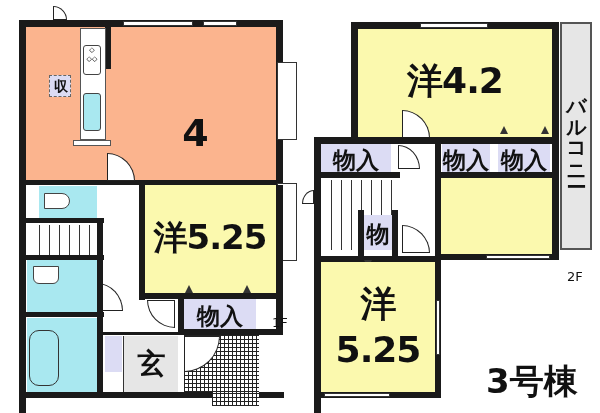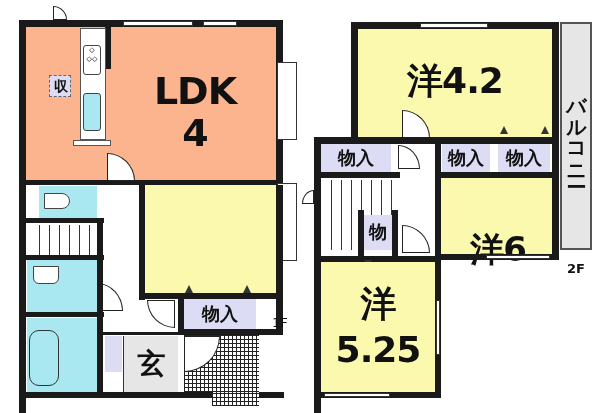--- a/index.html
+++ b/index.html
@@ -8,21 +8,21 @@
   .abs { position:absolute; box-sizing:border-box; }
   .wall { background:#1a1a1a; }
   .ldk { background:#fbb48e; }
   .yel { background:#fbf9ae; }
   .blue { background:#a9e8f0; }
   .stor { background:#dcdcf4; }
   .gray { background:#e6e6e6; }
   .wht { background:#fff; }
   .lbl { position:absolute; font-weight:bold; color:#111; text-align:center; line-height:1; }
   .big { font-size:38px; letter-spacing:-1px; }
-  .mid { font-size:18px; }
+  .mid { font-size:23px; }
   .win { background:#fff; border:1px solid #333; }
   .door { border:1px solid #222; border-radius:0 100% 0 0; background:#fff; }
   .tile { background-color:#fff;
           background-image:
             repeating-linear-gradient(0deg, #222 0 1px, transparent 1px 4px),
             repeating-linear-gradient(90deg, #222 0 1px, transparent 1px 4px); }
   .tri { width:0; height:0; border-left:4px solid transparent; border-right:4px solid transparent; border-bottom:8px solid #333; }
   .tri-dn { width:0; height:0; border-left:4px solid transparent; border-right:4px solid transparent; border-top:8px solid #333; }
 </style>
 </head>
@@ -39,21 +39,20 @@
   <div class="abs wall" style="left:19px;top:180px;width:264px;height:5px;"></div>
 
   <div class="abs wht" style="left:80px;top:28px;width:26px;height:112px;border:1px solid #555;"></div>
   <div class="abs wht" style="left:73px;top:140px;width:38px;height:6px;border:1px solid #555;"></div>
   <div class="abs wht" style="left:83px;top:45px;width:18px;height:30px;border:1px solid #444;border-radius:3px;font-size:7px;line-height:9px;text-align:center;">◇<br>◇◇</div>
   <div class="abs" style="left:83px;top:93px;width:18px;height:38px;border:1px solid #444;border-radius:3px;background:#a9e8f0;"></div>
   <div class="abs stor" style="left:49px;top:75px;width:22px;height:22px;border:1px dashed #666;">
     <span class="lbl" style="left:0;top:3px;width:22px;font-size:14px;">収</span>
   </div>
 
-  <span class="lbl big" style="left:145px;top:72px;width:100px;">LDK</span>
   <span class="lbl big" style="left:145px;top:114px;width:100px;">4</span>
 
   <div class="abs win" style="left:123px;top:21px;width:70px;height:5px;"></div>
   <div class="abs win" style="left:203px;top:21px;width:34px;height:5px;"></div>
   <div class="abs win" style="left:277px;top:62px;width:20px;height:78px;"></div>
   <div class="abs door" style="left:53px;top:6px;width:14px;height:14px;"></div>
   <div class="abs door" style="left:107px;top:153px;width:28px;height:28px;"></div>
 
   <div class="abs wall" style="left:19px;top:185px;width:7px;height:232px;"></div>
   <div class="abs blue" style="left:39px;top:186px;width:58px;height:32px;"></div>
@@ -71,20 +70,23 @@
 
   <div class="abs blue" style="left:27px;top:318px;width:70px;height:74px;"></div>
   <div class="abs" style="left:29px;top:330px;width:30px;height:56px;border:1px solid #333;border-radius:10px;background:#a9e8f0;"></div>
   <div class="abs wall" style="left:19px;top:392px;width:265px;height:6px;"></div>
 
   <div class="abs wall" style="left:97px;top:218px;width:6px;height:174px;"></div>
 
   <div class="abs wall" style="left:139px;top:180px;width:6px;height:120px;"></div>
   <div class="abs yel" style="left:145px;top:185px;width:131px;height:108px;"></div>
   <div class="abs win" style="left:277px;top:183px;width:20px;height:78px;"></div>
+  <span class="lbl big" style="left:150px;top:220px;width:120px;font-size:34px;">
+    <span>洋</span><span>5.25</span>
+  </span>
   <div class="abs tri" style="left:185px;top:285px;"></div>
   <div class="abs tri" style="left:243px;top:285px;"></div>
   <div class="abs wall" style="left:139px;top:293px;width:144px;height:6px;"></div>
 
   <div class="abs wall" style="left:276px;top:185px;width:7px;height:150px;"></div>
   <div class="abs wall" style="left:178px;top:299px;width:6px;height:36px;"></div>
   <div class="abs stor" style="left:184px;top:299px;width:72px;height:30px;">
     <span class="lbl mid" style="left:0;top:6px;width:72px;">物入</span>
   </div>
   <div class="abs wall" style="left:178px;top:329px;width:105px;height:6px;"></div>
@@ -143,30 +145,28 @@
   <div class="abs door" style="left:2px;top:190px;width:12px;height:14px;border-radius:100% 0 0 0;"></div>
 
   <div class="abs wall" style="left:58px;top:210px;width:6px;height:46px;"></div>
   <div class="abs stor" style="left:64px;top:215px;width:28px;height:35px;">
     <span class="lbl mid" style="left:0;top:8px;width:28px;">物</span>
   </div>
   <div class="abs wall" style="left:92px;top:210px;width:6px;height:46px;"></div>
   <div class="abs door" style="left:102px;top:225px;width:28px;height:28px;"></div>
 
   <div class="abs yel" style="left:141px;top:178px;width:111px;height:76px;"></div>
-  <span class="lbl big" style="left:158px;top:232px;width:80px;font-size:34px;">
-    <span>洋</span><span>6</span>
-  </span>
   <div class="abs wall" style="left:135px;top:254px;width:124px;height:6px;"></div>
   <div class="abs win" style="left:186px;top:255px;width:64px;height:4px;"></div>
-  <span class="lbl" style="left:267px;top:262px;font-size:13px;font-weight:bold;">2F</span>
+  <span class="lbl" style="left:267px;top:270px;font-size:13px;font-weight:normal;">2F</span>
 
   <div class="abs wall" style="left:14px;top:256px;width:124px;height:6px;"></div>
   <div class="abs tri-dn" style="left:64px;top:260px;"></div>
   <div class="abs yel" style="left:21px;top:262px;width:114px;height:130px;"></div>
   <span class="lbl big" style="left:21px;top:286px;width:114px;font-size:36px;">洋</span>
   <span class="lbl big" style="left:21px;top:332px;width:114px;font-size:36px;">5.25</span>
   <div class="abs wall" style="left:135px;top:262px;width:6px;height:136px;"></div>
   <div class="abs win" style="left:136px;top:300px;width:4px;height:55px;"></div>
   <div class="abs wall" style="left:14px;top:392px;width:127px;height:6px;"></div>
   <div class="abs win" style="left:24px;top:393px;width:66px;height:4px;"></div>
 
+  <span class="lbl" style="left:186px;top:364px;font-size:34px;">3号棟</span>
 </div>
 
 </body></html>

